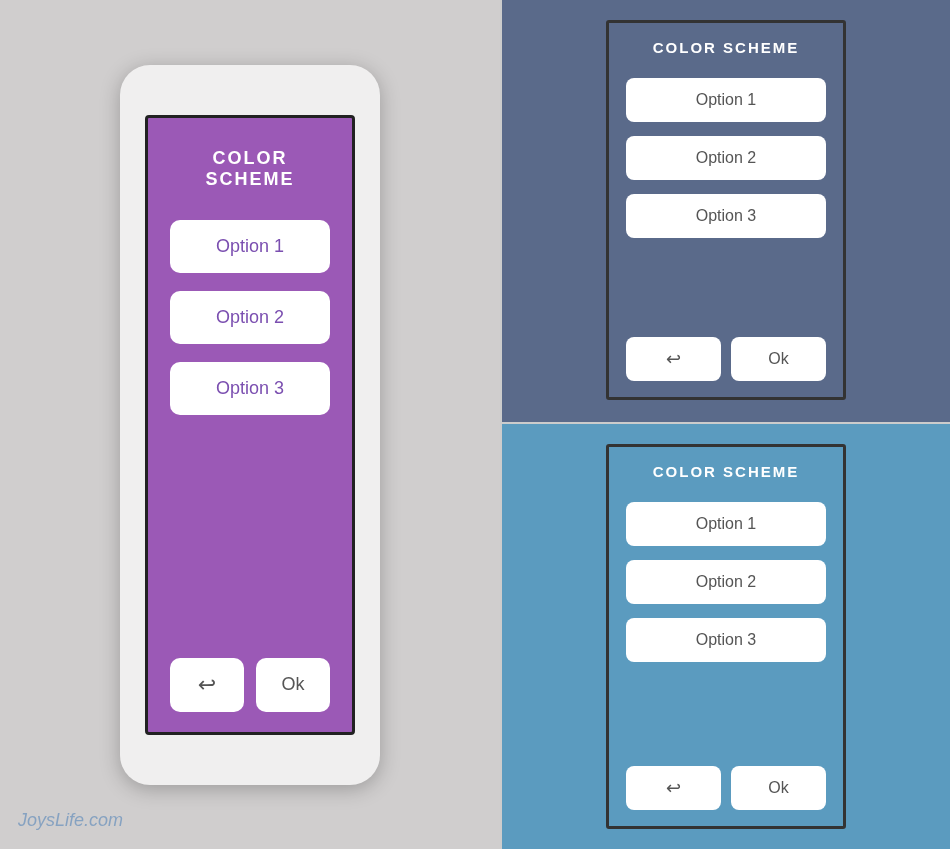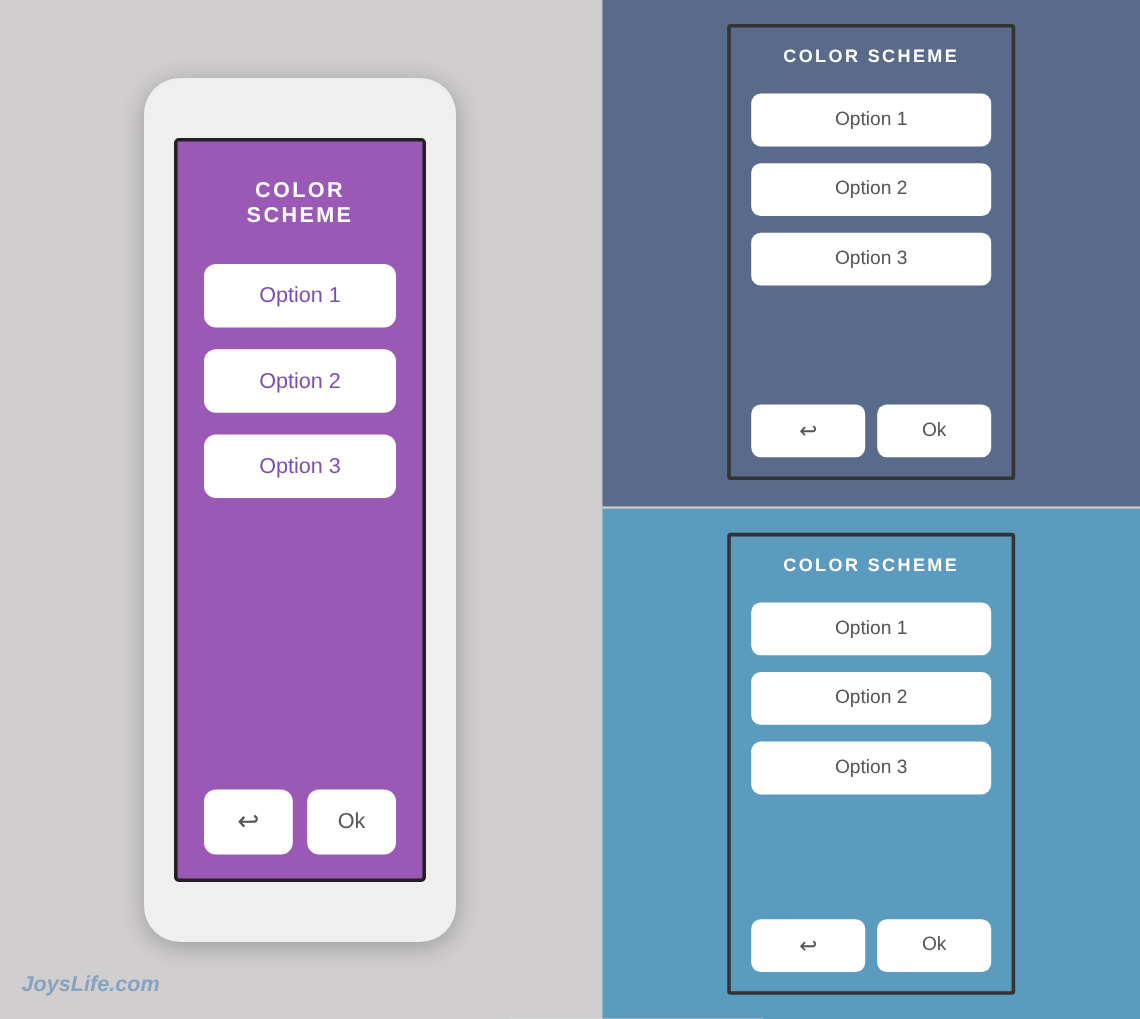--- a/index.html
+++ b/index.html
@@ -104,21 +104,21 @@
       text-align: center;
     }
 
     .watermark {
       position: absolute;
       bottom: 18px;
       left: 18px;
       color: #7a9bbf;
       font-size: 18px;
       font-style: italic;
-      font-weight: bold;
+      font-weight: normal;
       opacity: 0.85;
     }
 
     
     .right-panel {
       width: 450px;
       height: 849px;
       display: flex;
       flex-direction: column;
       border-left: 2px solid #ccc;

